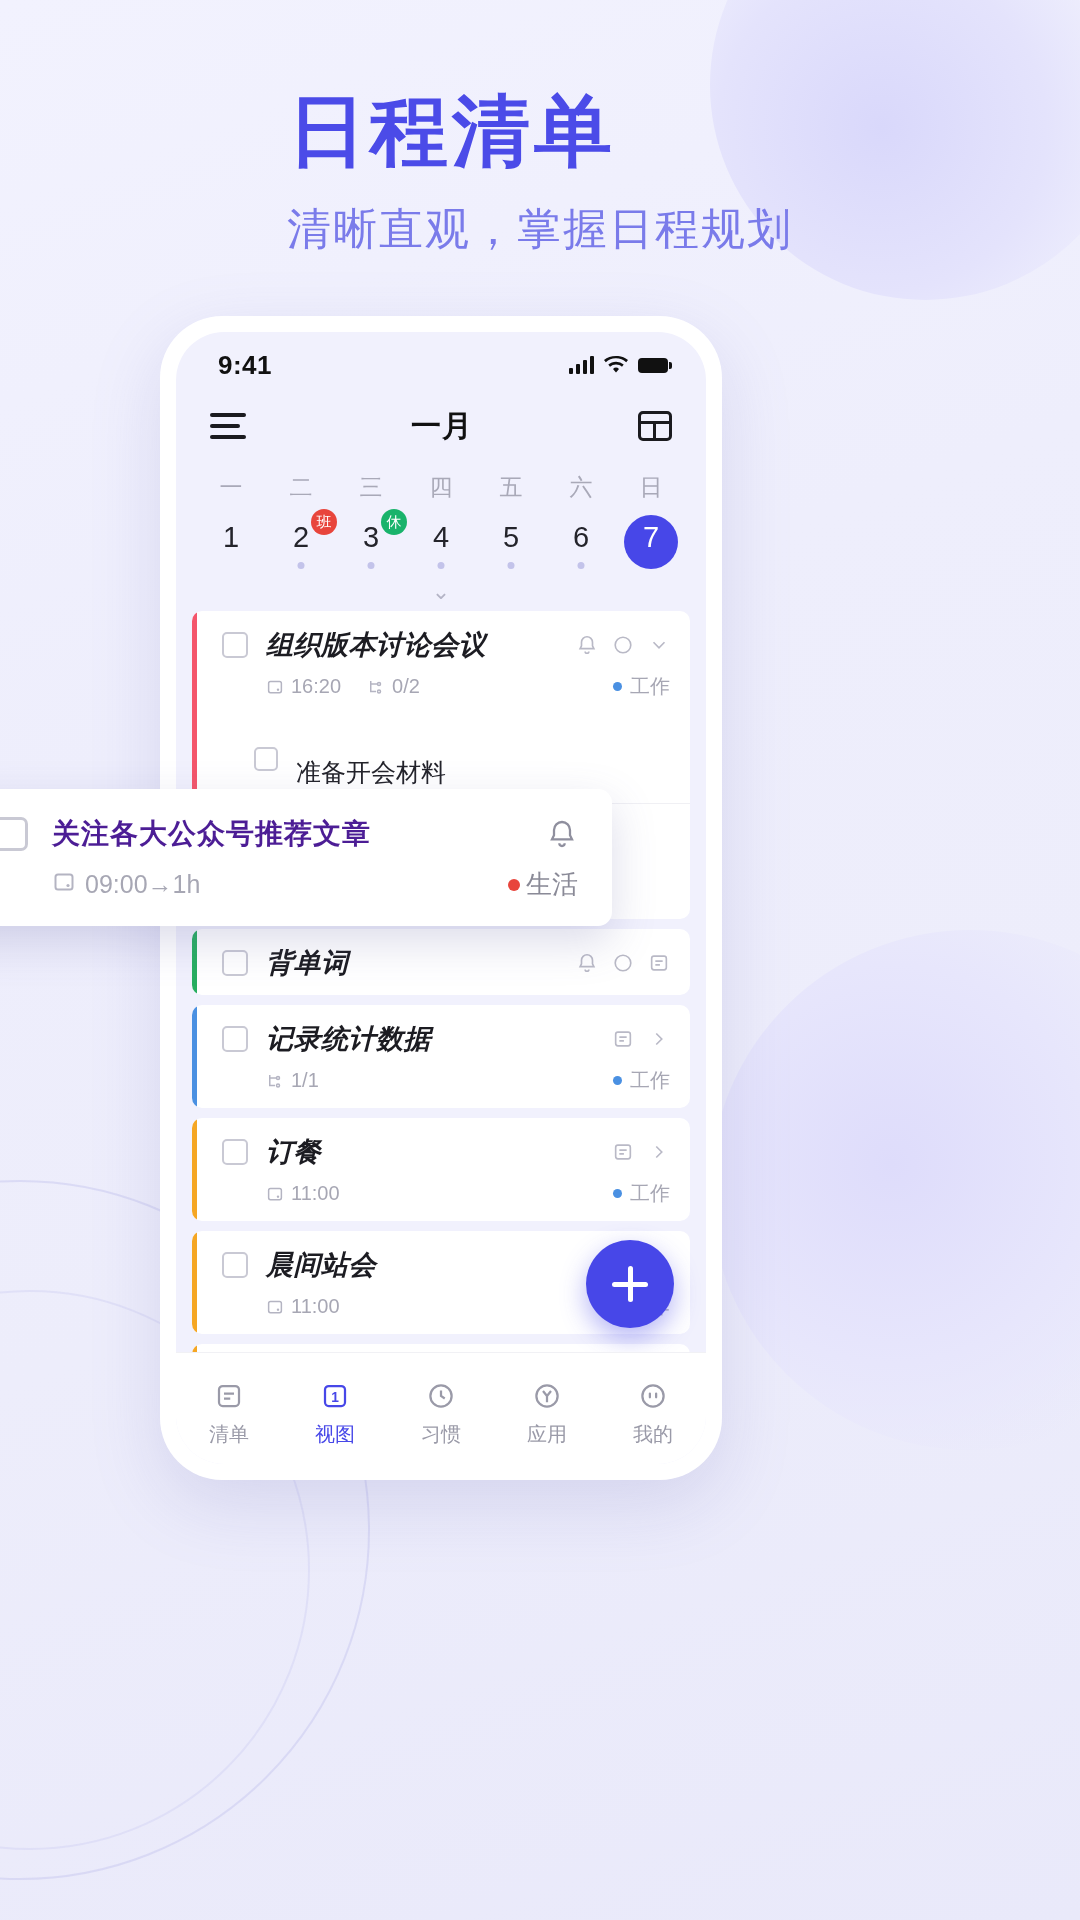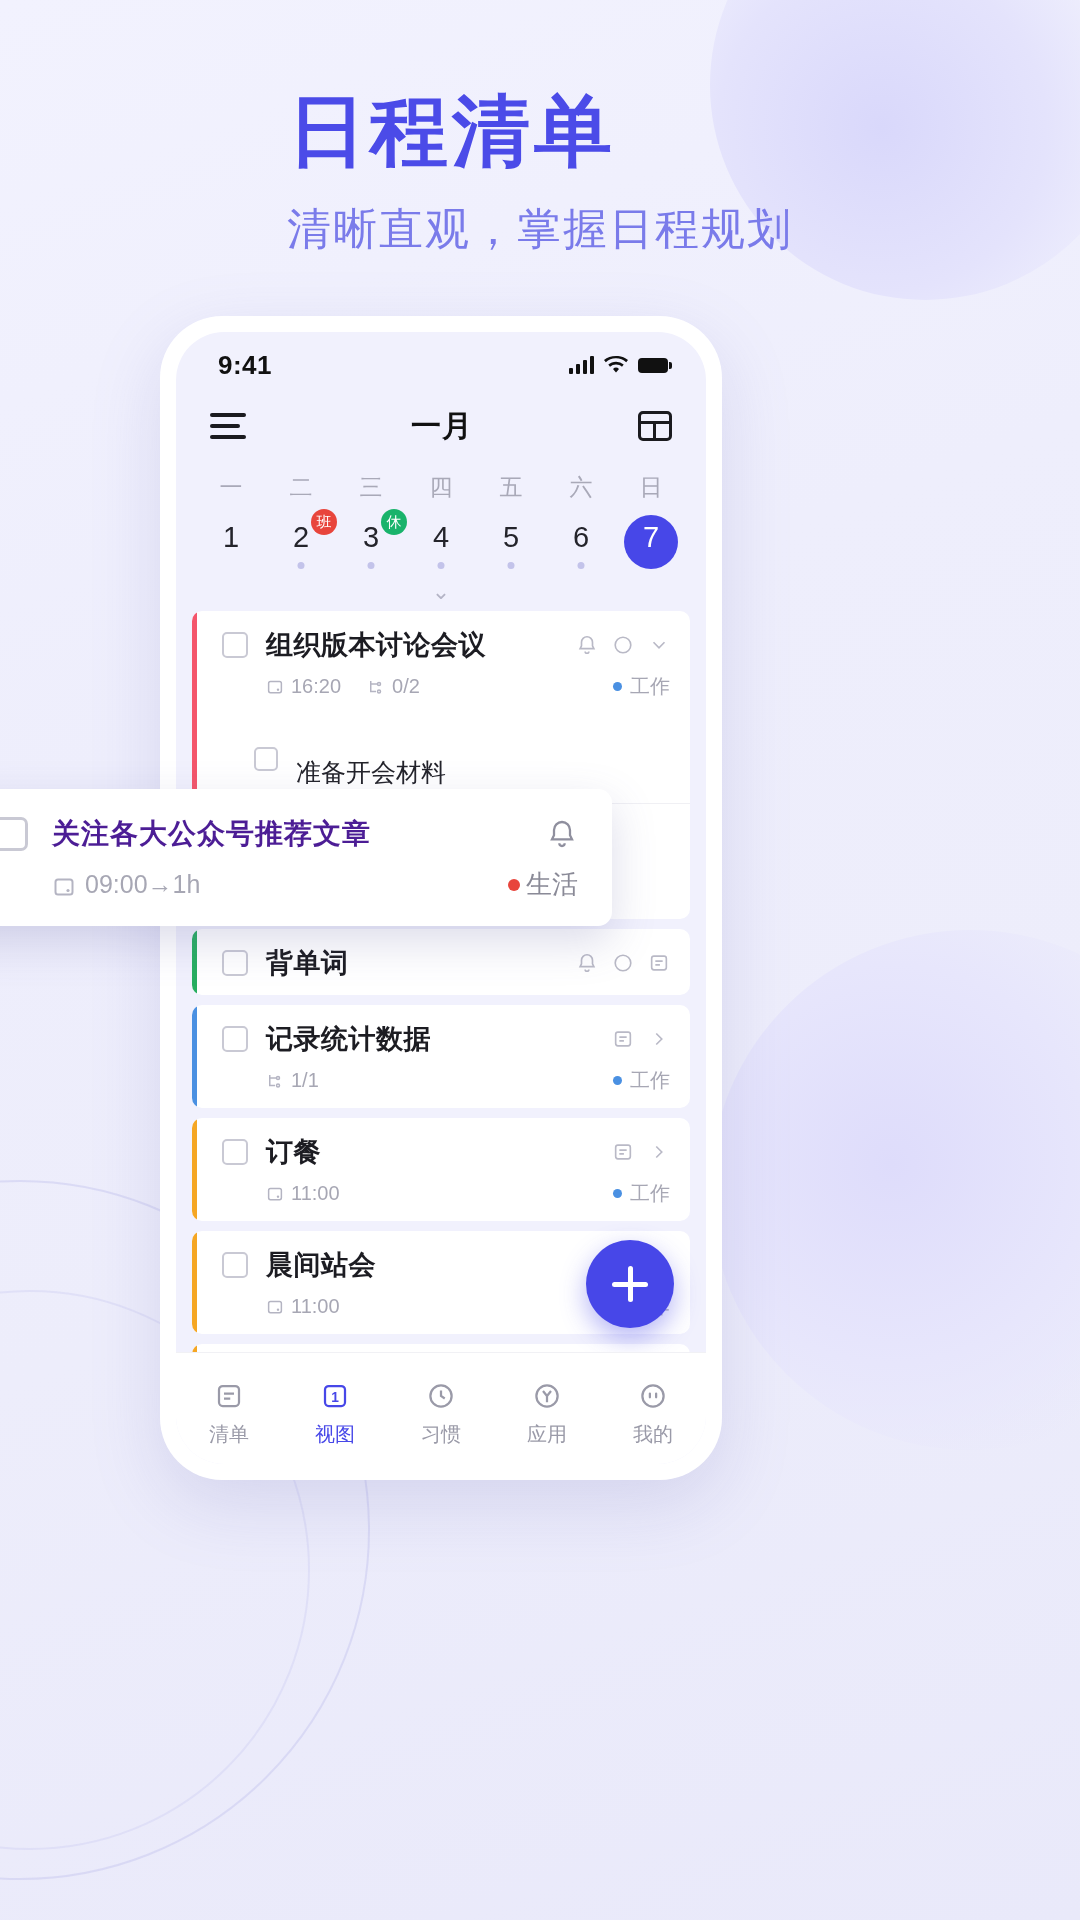--- a/index.html
+++ b/index.html
@@ -78,21 +78,21 @@
 
   
   .tasklist { margin-top:6px; padding:0 16px; }
   .card { background:#fff; border-radius:10px; margin-bottom:10px; position:relative;
           overflow:hidden; }
   .accent { position:absolute; left:0; top:0; bottom:0; width:5px; }
   .row { padding:16px 20px 14px 30px; }
   .rowtop { display:flex; align-items:center; }
   .cb { width:26px; height:26px; border:2px solid #c9c9d4; border-radius:5px; flex:0 0 auto; }
   .ttl { font-size:27px; font-weight:600; color:#1c1c22; margin-left:18px; flex:1;
-         letter-spacing:.5px; }
+         letter-spacing:.5px;font-style:italic; }
   .actions { display:flex; align-items:center; gap:14px; color:#b9b9c6; }
   .meta { display:flex; align-items:center; margin-top:10px; margin-left:44px; }
   .meta .m { display:flex; align-items:center; gap:7px; font-size:20px; color:#a7a7b4; margin-right:26px; }
   .tag { margin-left:auto; font-size:20px; color:#a7a7b4; display:flex; align-items:center; gap:8px; }
   .tagdot { width:9px; height:9px; border-radius:50%; display:inline-block; }
   .subtask { display:flex; align-items:center; padding:14px 20px 14px 62px; }
   .subtask .cb { width:24px; height:24px; }
   .subtask .slabel { font-size:25px; color:#24242b; margin-left:18px;margin-top:28px; }
   .divider { height:1px; background:#f0f0f4; margin-left:62px; }
 
@@ -103,21 +103,21 @@
   
   .floatcard { position:absolute; left:-50px; top:789px; width:662px; background:#fff;
                border-radius:14px; box-shadow:0 16px 44px rgba(95,95,160,.22);
                overflow:hidden; z-index:40; }
   .floatcard .frow { padding:26px 34px 24px 44px; }
   .floatcard .ftop { display:flex; align-items:center; }
   .floatcard .fcb { width:34px; height:34px; border:3px solid #c9c9d4; border-radius:7px; }
   .floatcard .fttl { font-size:28px; font-weight:700; color:#4c1d95; margin-left:24px; flex:1;
                      letter-spacing:1px; }
   .floatcard .fmeta { display:flex; align-items:center; margin-top:14px; margin-left:58px; }
-  .floatcard .fm { display:flex; align-items:flex-end; gap:9px; font-size:25px; color:#a7a7b4; }
+  .floatcard .fm { display:flex; align-items:flex-start; gap:9px; font-size:25px; color:#a7a7b4; }
   .floatcard .ftag { margin-left:auto; font-size:26px; color:#8a8a97; display:flex;
                      align-items:center; gap:6px; }
   .floatcard .ftagdot { width:12px; height:12px; border-radius:50%; }
 
   
   .fab { position:absolute; right:32px; bottom:136px; width:88px; height:88px; border-radius:50%;
          background:#4747E8; box-shadow:0 10px 26px rgba(71,71,232,.40); z-index:45;
          display:flex; align-items:center; justify-content:center; }
   .fab::before, .fab::after { content:""; position:absolute; background:#fff; border-radius:3px; }
   .fab::before { width:36px; height:5px; }

